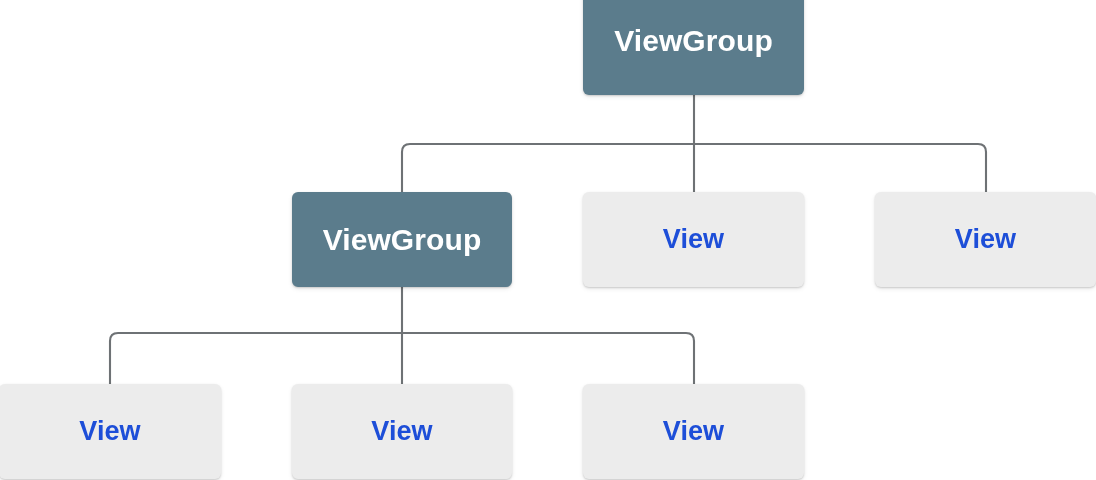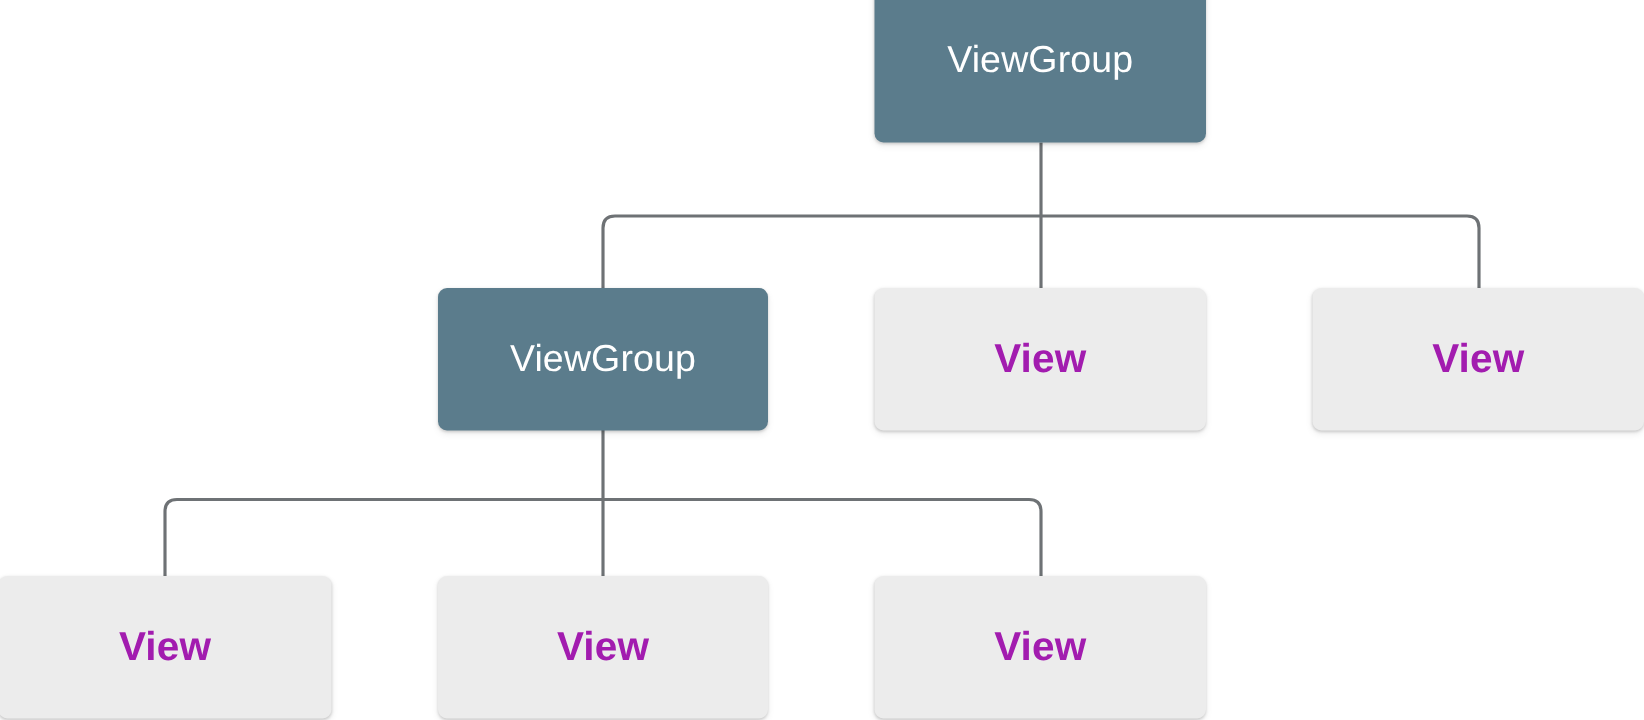--- a/index.html
+++ b/index.html
@@ -41,25 +41,25 @@
   }
   .node-leaf {
     background: #ececec;
   }
   .node-label {
     white-space: nowrap;
     letter-spacing: 0.1px;
   }
   .node-group .node-label {
     color: #ffffff;
-    font-size: 25px;
-    font-weight: 400;
+    font-size: 30px;
+    font-weight: 700;
   }
   .node-leaf .node-label {
-    color: #a21caf;
+    color: #1d4ed8;
     font-size: 27px;
     font-weight: 700;
   }
 </style>
 </head>
 <body>
 
 <div id="canvas">
 
   <svg id="edges" viewBox="0 0 1096 480" width="1096" height="480" xmlns="http://www.w3.org/2000/svg">

